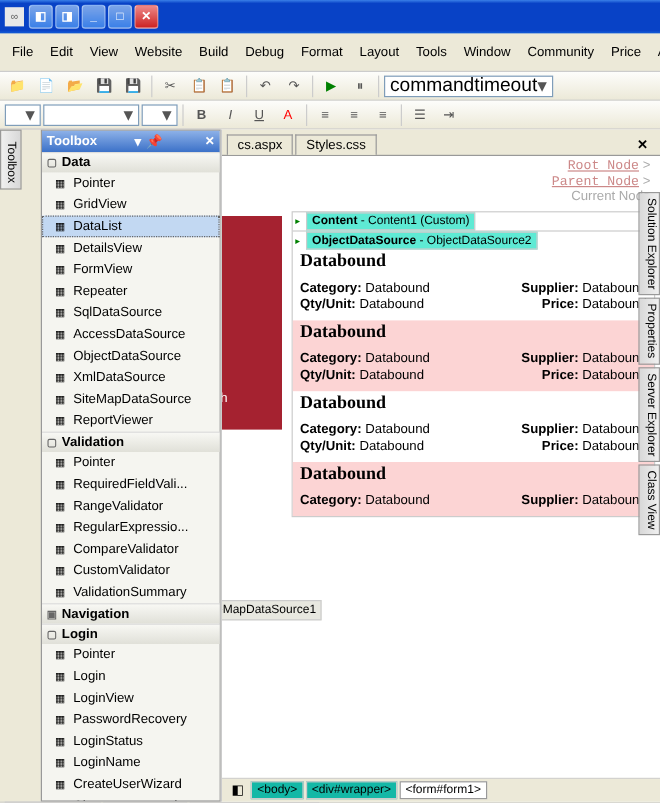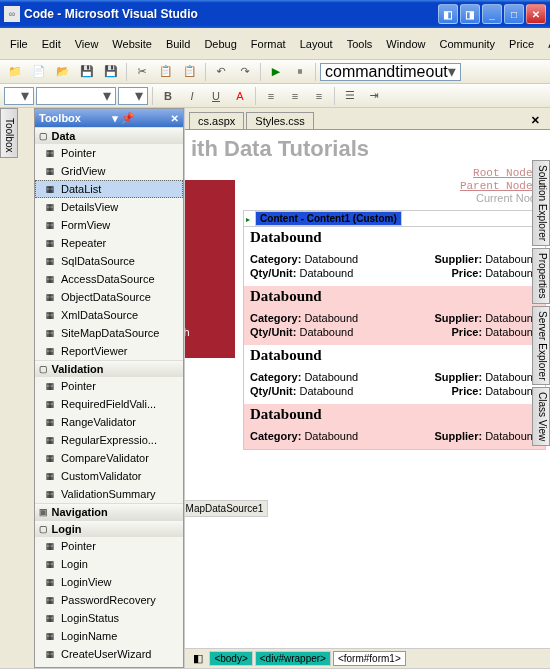--- a/index.html
+++ b/index.html
@@ -47,21 +47,21 @@
 .page-header { color:#aaa; font-size:22px; font-weight:bold; padding:6px 6px 2px;}
 .breadcrumb { text-align:right; padding:2px 8px; font-size:11px;}
 .breadcrumb .rn { color:#c88; text-decoration:underline;font-family:Liberation Mono, monospace;}
 .breadcrumb .cn { color:#aaa;}
 
 .red-panel { position:absolute; left:-30px; top:50px; width:80px; background:#a52230; color:white; font-size:11px; padding:6px; line-height:1.6;}
 .red-panel div { margin-bottom:10px;}
 .ds-label { position:absolute; left:-10px; top:370px; background:#e8e8e0; border:1px solid #ccc; padding:2px 4px; font-size:10px;}
 
 .content-box { margin:4px 4px 0 58px; border:1px solid #ccc;}
-.ctrl-tag { background:#1d4ed8; border:1px solid #ccc; padding:1px 4px; font-size:10px; display:inline-block;font-weight:bold;}
+.ctrl-tag { background:#5eead4; border:1px solid #ccc; padding:1px 4px; font-size:10px; display:inline-block;}
 .content-hdr { border-bottom:1px solid #ccc; padding:0;}
 .tiny-green { color:green; font-size:8px; padding:0 2px;}
 
 h2.dl-title { font-family:Georgia,serif; font-size:22px; font-weight:bold; padding:4px 6px;}
 
 .dl-items { }
 .dl-item { padding:2px 6px 6px; font-size:11px;}
 .dl-item.alt { background:#fcd4d4;}
 .dl-item h3 { font-size:15px; font-weight:bold; font-family:Georgia,serif; margin-bottom:6px;}
 .dl-row { display:flex; justify-content:space-between; padding:1px 0;}
@@ -76,21 +76,20 @@
 .bottom-tabs span { border:1px solid #ccc; padding:2px 6px; display:flex; align-items:center; gap:3px;}
 
 .right-tabs { position:absolute; right:0; top:52px; width:18px; display:flex; flex-direction:column;}
 .right-tab { writing-mode:vertical-rl; background:linear-gradient(to left,#f0f0f0,#d8d8d8); border:1px solid #999; padding:4px 1px; font-size:10px; margin-bottom:2px; text-align:center;}
 </style>
 </head>
 <body>
 
 <div class="titlebar">
   <span class="icon">∞</span>
-  <span class="title">Code - Microsoft Visual Studio</span>
   <div class="win-btns">
     <div class="win-btn blue">◧</div>
     <div class="win-btn blue">◨</div>
     <div class="win-btn blue">_</div>
     <div class="win-btn blue">□</div>
     <div class="win-btn close">✕</div>
   </div>
 </div>
 
 <div class="menubar">
@@ -208,21 +207,20 @@
   </div>
 
   <div class="design-area">
     <div class="doc-tabs">
       <div class="doc-tab">cs.aspx</div>
       <div class="doc-tab">Styles.css</div>
       <div class="close-doc">✕</div>
     </div>
 
     <div class="canvas">
-      <div class="page-header">ith Data Tutorials</div>
       <div class="breadcrumb">
         <span class="rn">Root Node</span> <span class="cn">&gt;</span><br>
         <span class="rn">Parent Node</span> <span class="cn">&gt;</span><br>
         <span class="cn">Current Node</span>
       </div>
 
       <div class="red-panel">
         <div>ng</div>
         <div>ts</div>
         <div>ng,</div>
@@ -232,20 +230,26 @@
       </div>
       <div class="ds-label">eMapDataSource1</div>
 
       <div class="content-box">
         <div class="content-hdr">
           <span class="tiny-green">▸</span>
           <span class="ctrl-tag">
             <b>Content</b> - <span>Content1 (Custom)</span>
           </span>
         </div>
+        <div>
+          <span class="tiny-green">▸</span>
+          <span class="ctrl-tag">
+            <b>ObjectDataSource</b> - <span>ObjectDataSource2</span>
+          </span>
+        </div>
         <div class="dl-items" id="dl-items">
             <div class="dl-item">
               <h3>Databound</h3>
               <div class="dl-row">
                 <span><b>Category:</b> Databound</span>
                 <span><b>Supplier:</b> Databound</span>
               </div>
               <div class="dl-row">
                 <span><b>Qty/Unit:</b> Databound</span>
                 <span><b>Price:</b> Databound</span>

